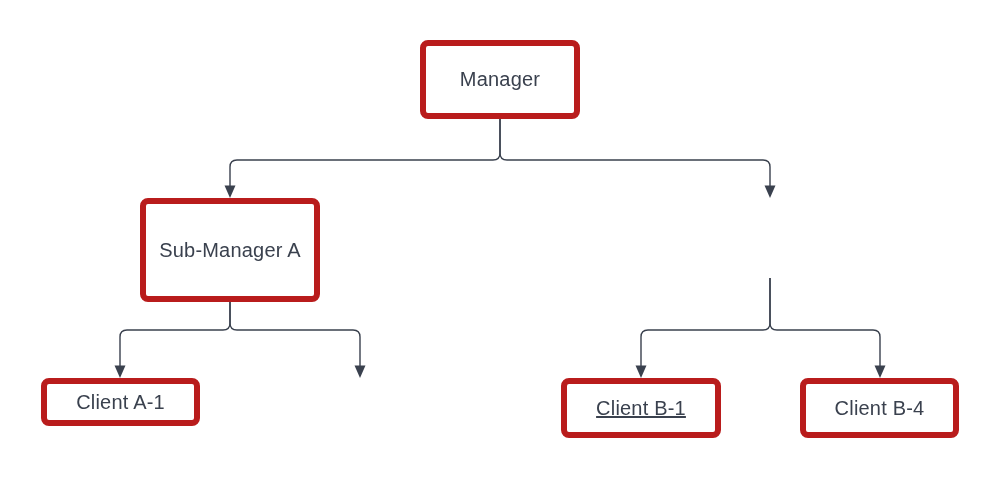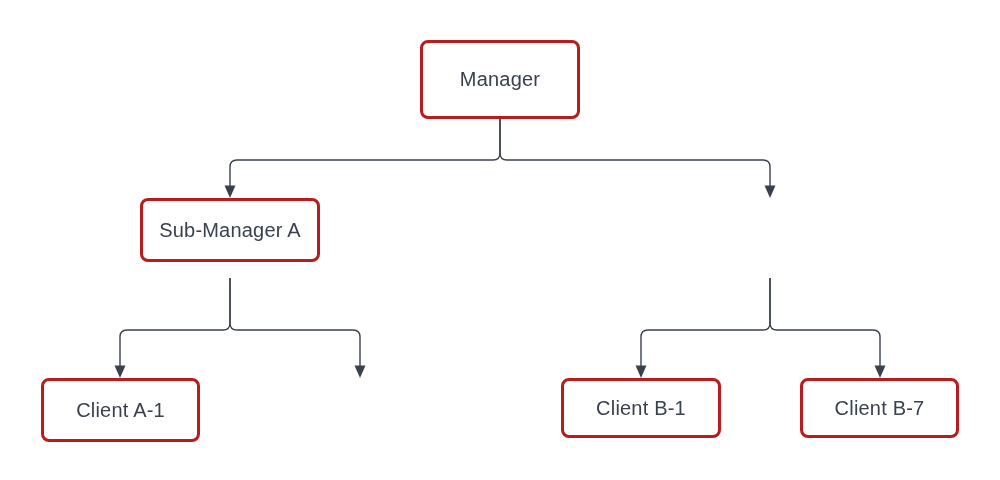--- a/index.html
+++ b/index.html
@@ -31,35 +31,35 @@
   .arrowhead {
     fill: #3a414e;
     stroke: none;
   }
   .node {
     position: absolute;
     display: flex;
     align-items: center;
     justify-content: center;
     background: #ffffff;
-    border: 3px solid #b91c1c;
+    border: 6px solid #b91c1c;
     border-radius: 8px;
     box-sizing: border-box;
     color: #3a414e;
     font-size: 20px;
     letter-spacing: 0.2px;
     text-align: center;
     white-space: nowrap;
   }
   #n-manager  { left: 420px; top: 40px;  width: 160px; height: 79px; }
-  #n-sub-a    { left: 140px; top: 198px; width: 180px; height: 64px; }
+  #n-sub-a    { left: 140px; top: 198px; width: 180px; height: 104px; }
   #n-sub-b    { left: 680px; top: 198px; width: 180px; height: 80px; }
-  #n-client-a1 { left: 41px;  top: 378px; width: 159px; height: 64px; }
+  #n-client-a1 { left: 41px;  top: 378px; width: 159px; height: 48px; }
   #n-client-a2 { left: 280px; top: 378px; width: 160px; height: 60px; }
-  #n-client-b1 { left: 561px; top: 378px; width: 160px; height: 60px; }
+  #n-client-b1 { left: 561px; top: 378px; width: 160px; height: 60px; text-decoration: underline; }
   #n-client-b2 { left: 800px; top: 378px; width: 159px; height: 60px; }
 </style>
 </head>
 <body>
 
 <div class="canvas">
 
   <svg class="edges-layer" viewBox="0 0 1000 480" xmlns="http://www.w3.org/2000/svg">
 
     <path class="edge" d="M500,119 L500,153 Q500,160 493,160 L237,160 Q230,160 230,167 L230,186"></path>
@@ -93,16 +93,16 @@
   <div class="node" id="n-client-a1">
     <span>Client A-1</span>
   </div>
 
 
   <div class="node" id="n-client-b1">
     <span>Client B-1</span>
   </div>
 
   <div class="node" id="n-client-b2">
-    <span>Client B-7</span>
+    <span>Client B-4</span>
   </div>
 
 </div>
 
 </body></html>

